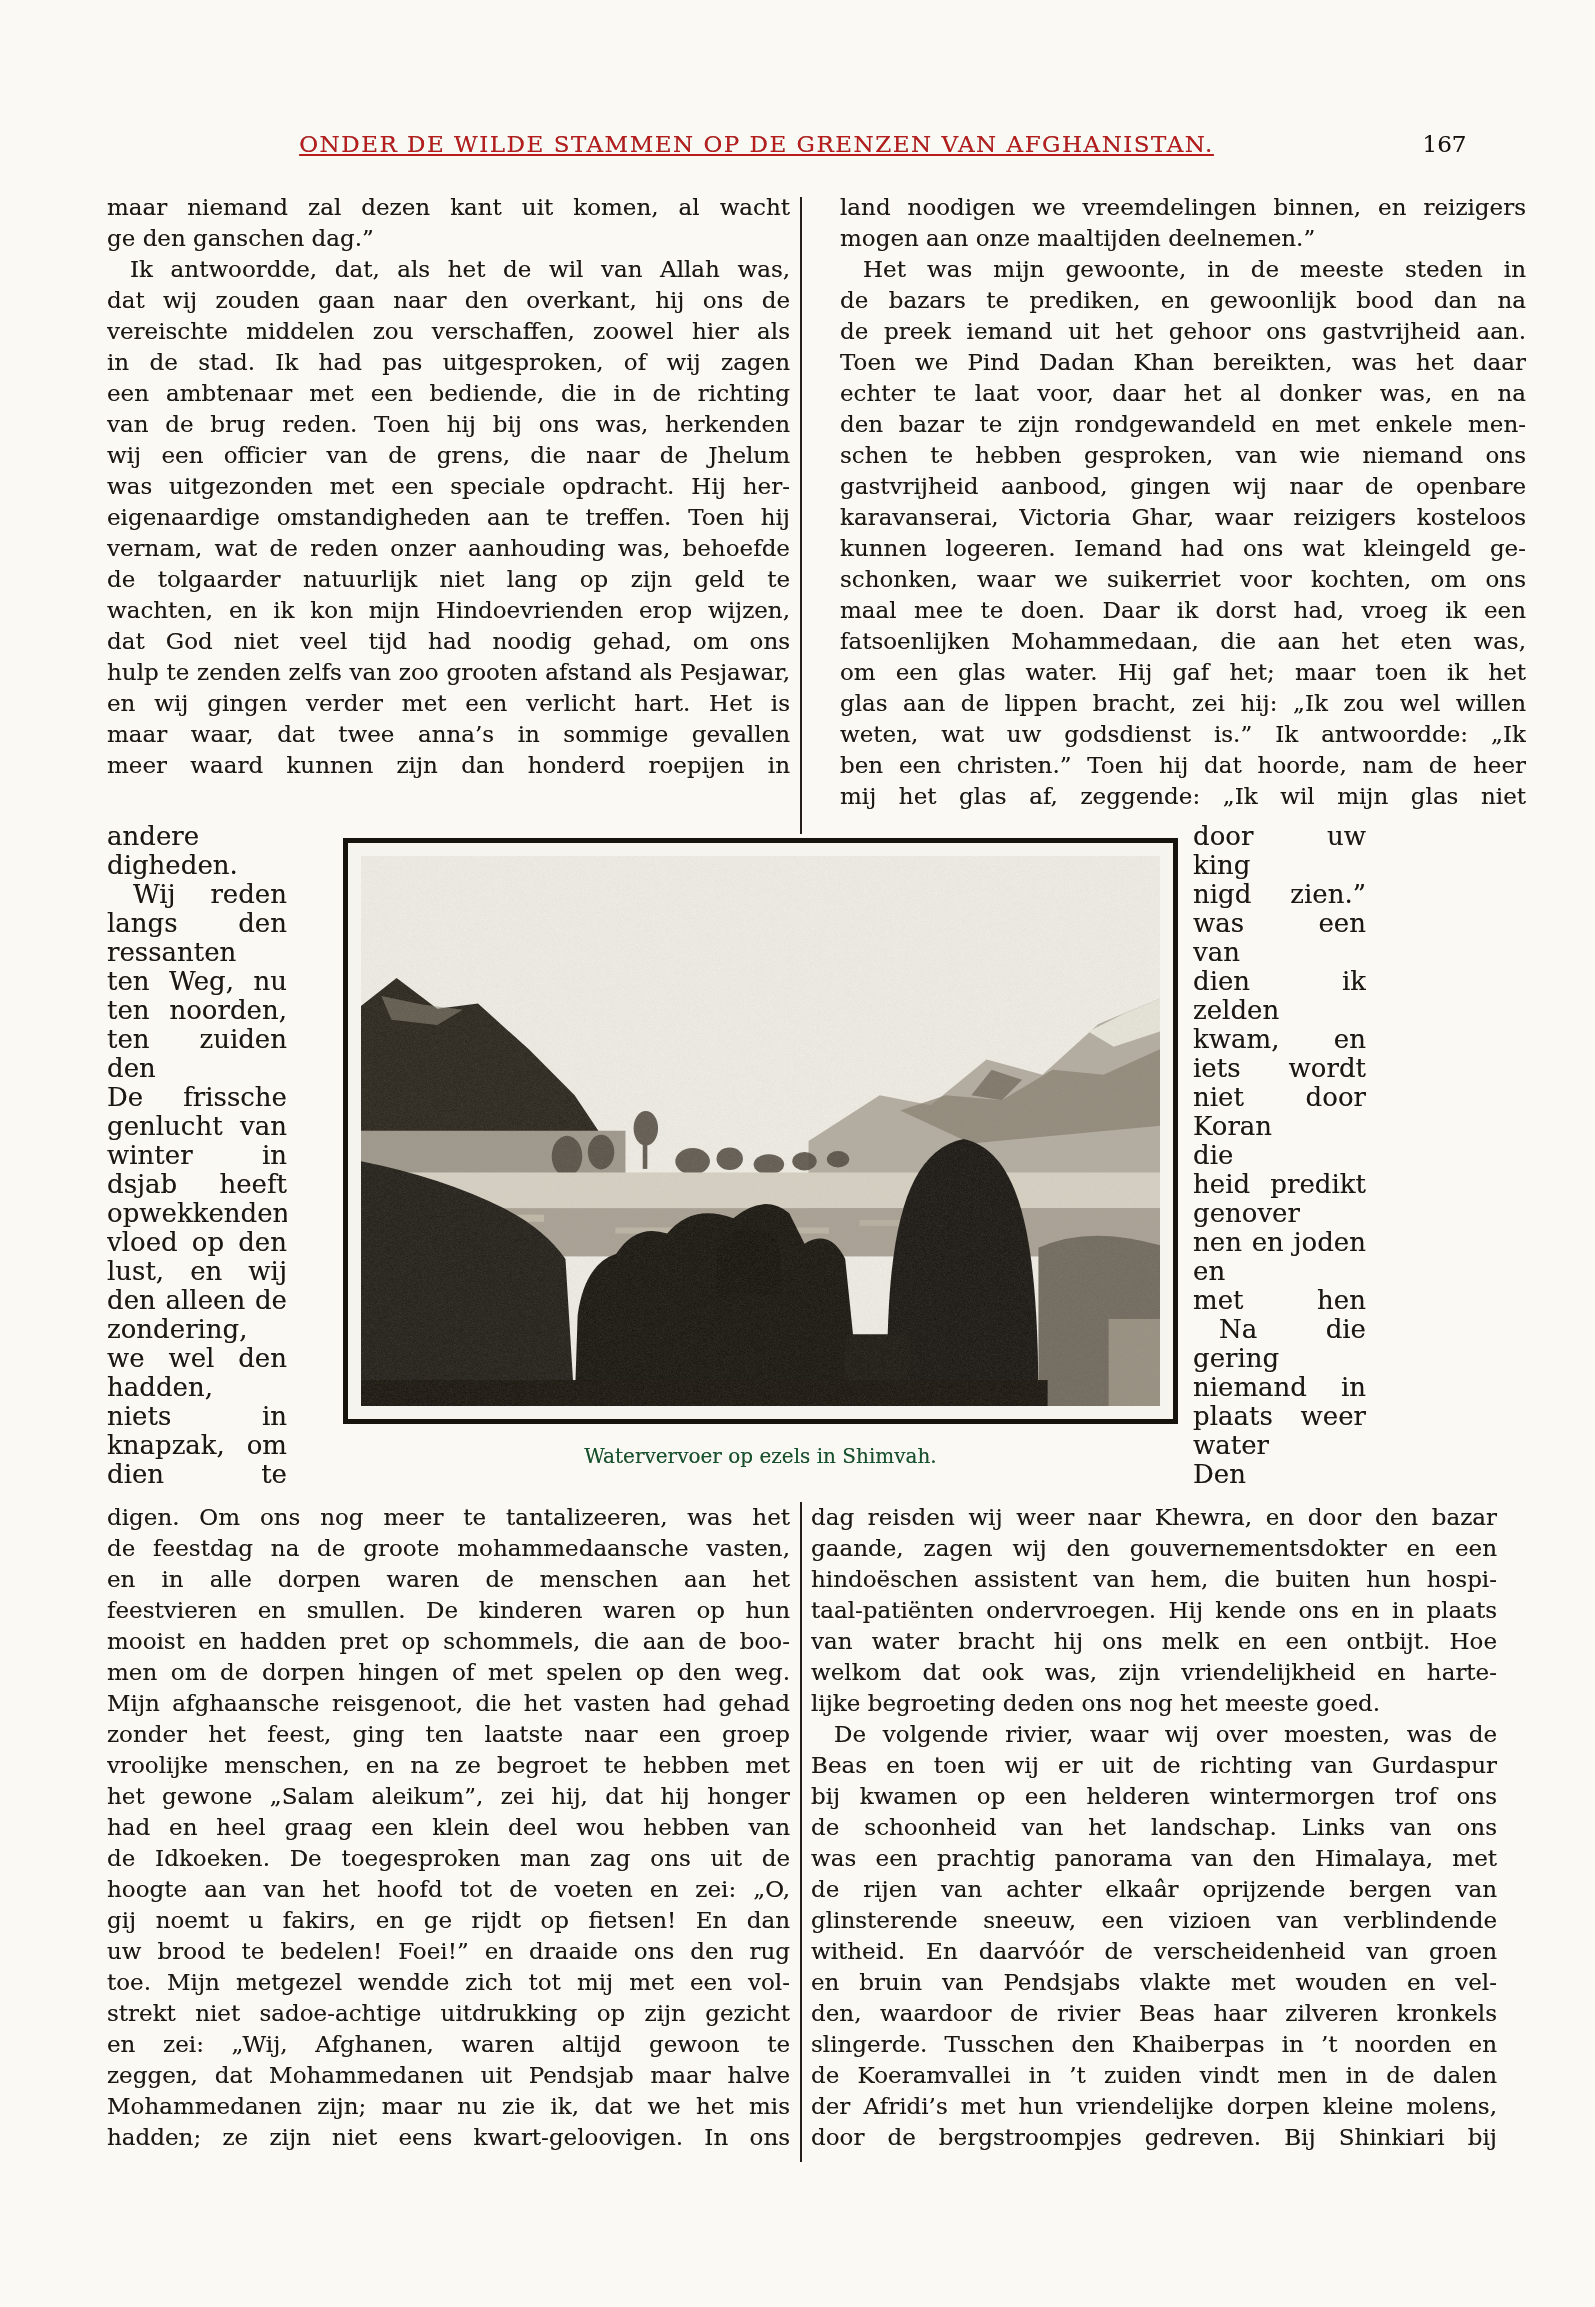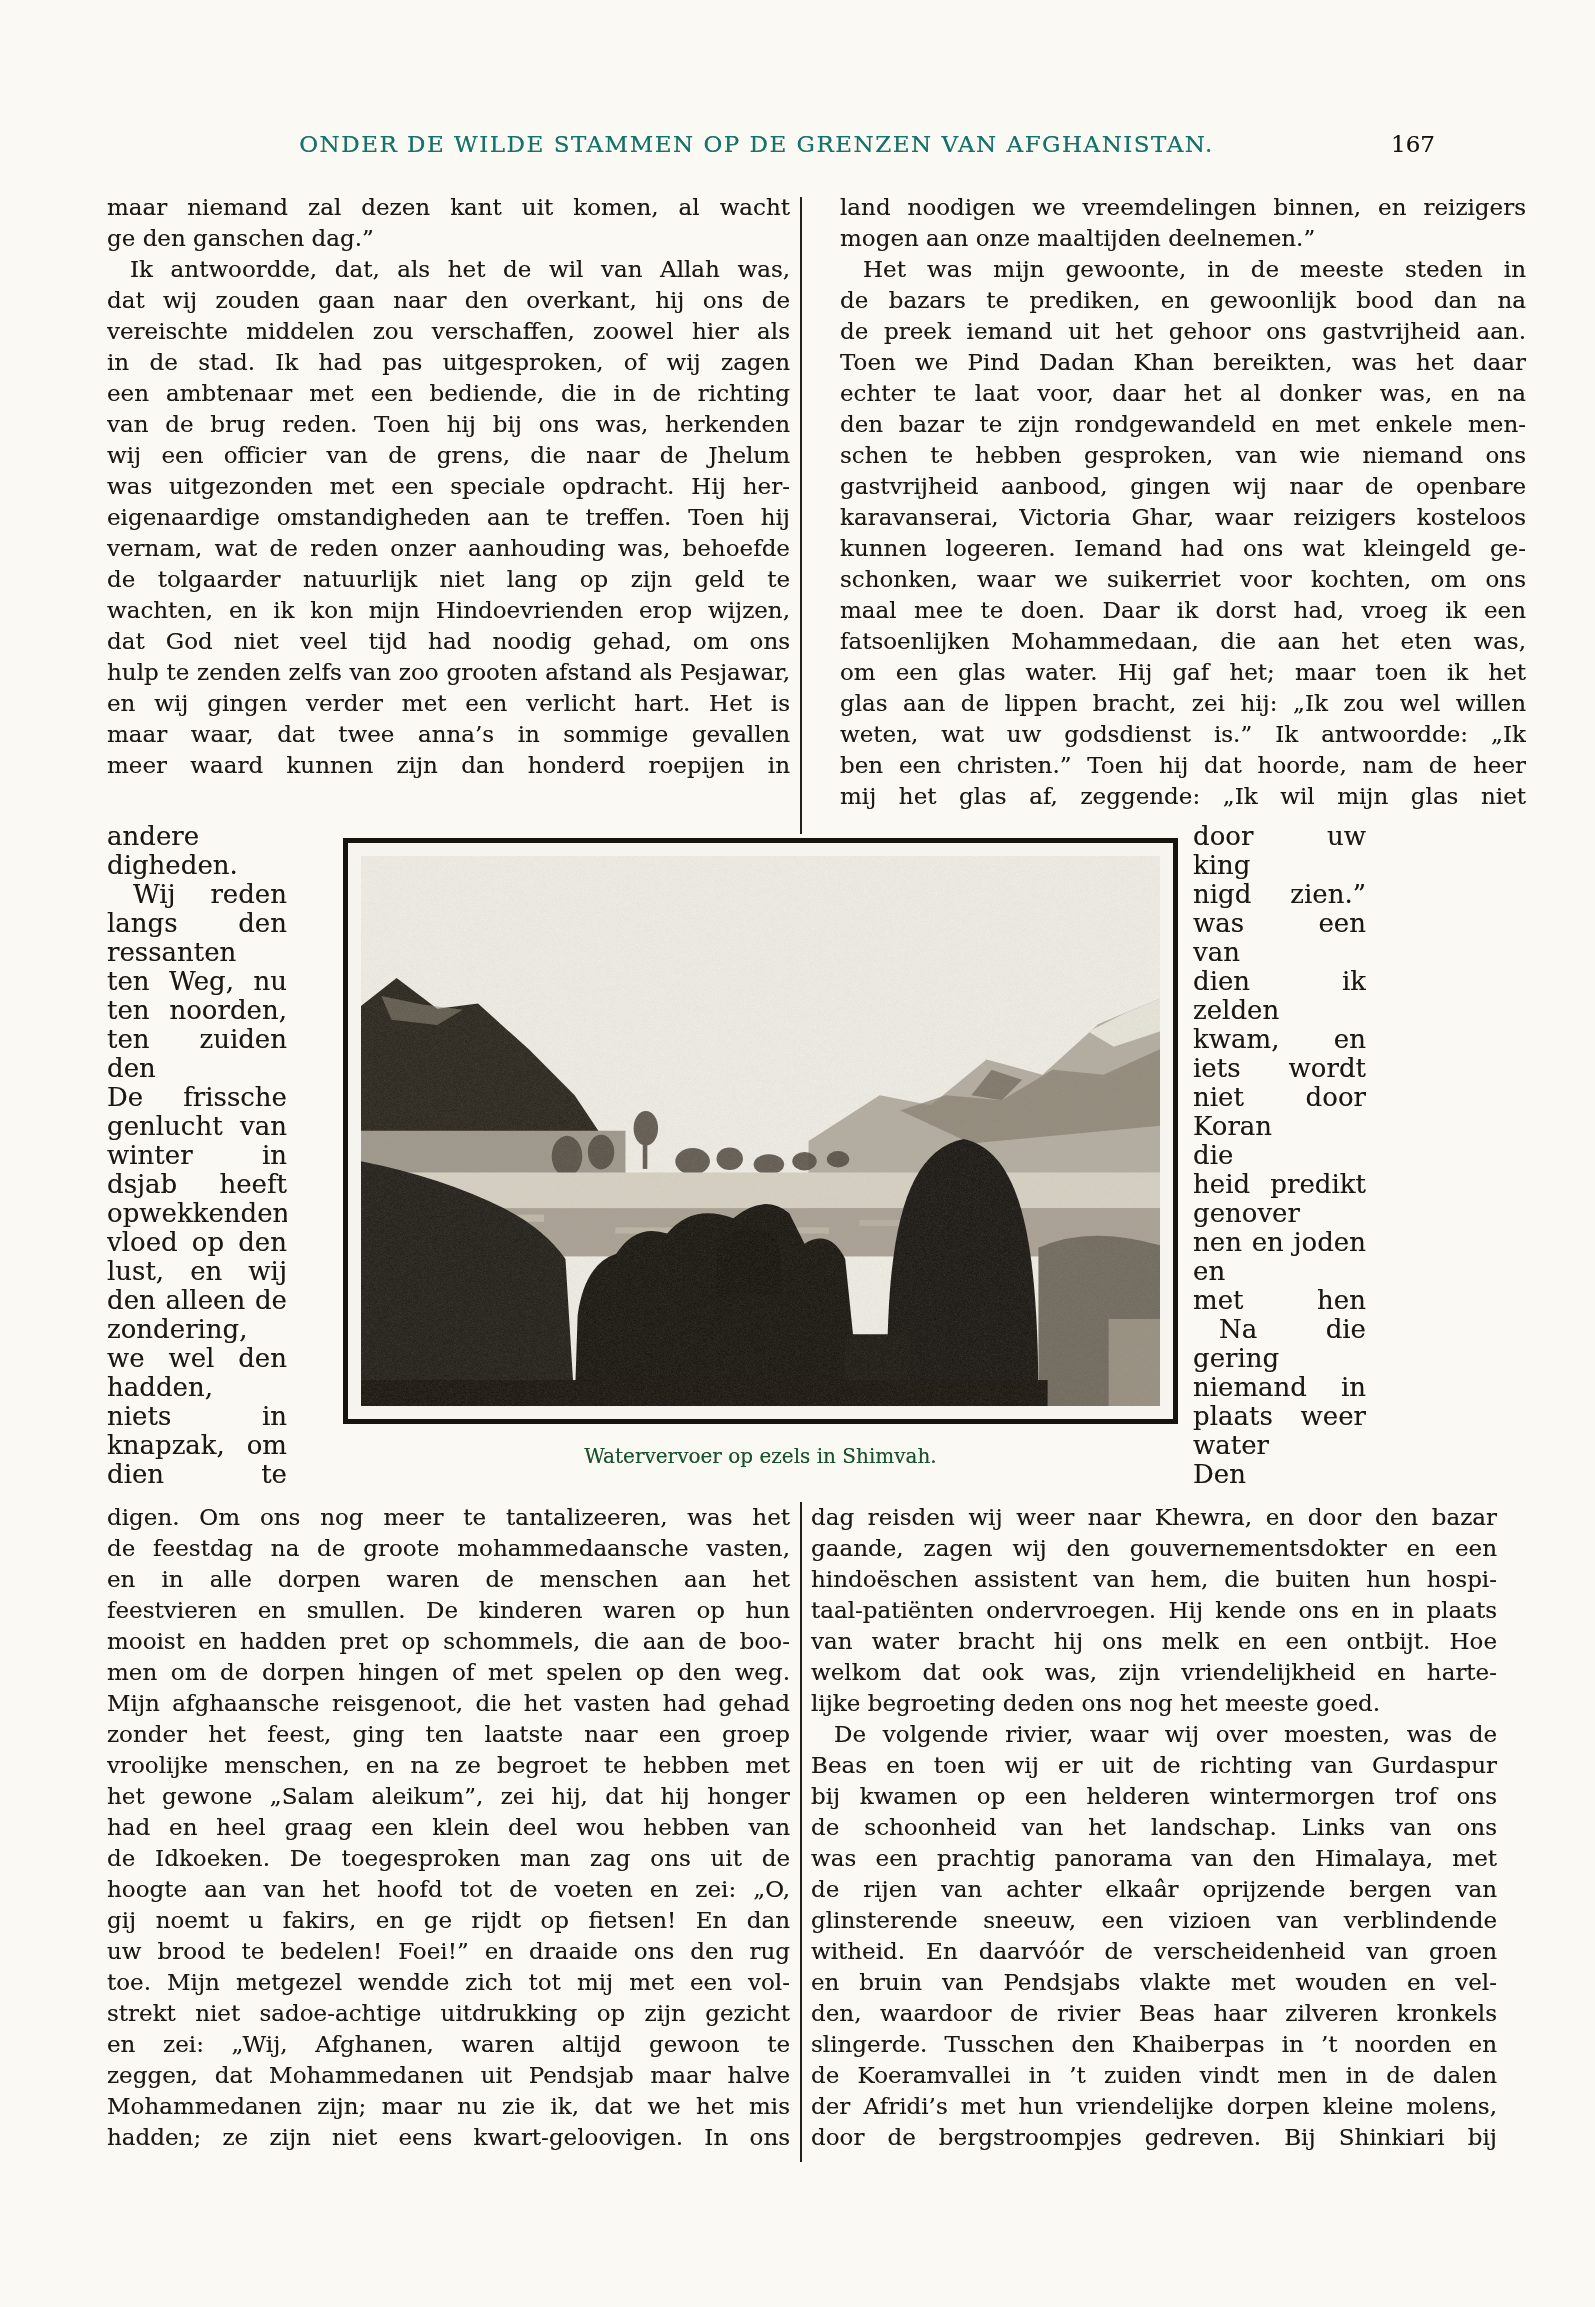--- a/index.html
+++ b/index.html
@@ -5,26 +5,27 @@
   html,body{margin:0;padding:0;}
   body{
     width:1595px;height:2307px;position:relative;
     background:#fbf9f4;color:#1b1712;
     font-family:"DejaVu Serif","Liberation Serif",serif;
     -webkit-font-smoothing:antialiased;
   }
   .hdr-title{
     position:absolute;left:107px;top:131px;width:1299px;
     text-align:center;font-size:23px;letter-spacing:1.5px;
-    white-space:nowrap;color:#0f766e;
+    white-space:nowrap;color:#b91c1c;
     text-shadow:0 0 0.5px rgba(25,20,12,.55);
+    text-decoration:underline;
   }
   .hdr-num{
     position:absolute;left:1391px;top:131px;width:107px;
-    text-align:left;font-size:23px;color:#161310;
+    text-align:center;font-size:23px;color:#161310;
     text-shadow:0 0 0.5px rgba(25,20,12,.55);
   }
   .col{
     position:absolute;font-size:23px;line-height:31px;
     text-shadow:0 0 0.5px rgba(25,20,12,.5);
   }
   .col .line{
     overflow:hidden;text-align:justify;text-align-last:justify;
     height:31px;white-space:normal;
   }

